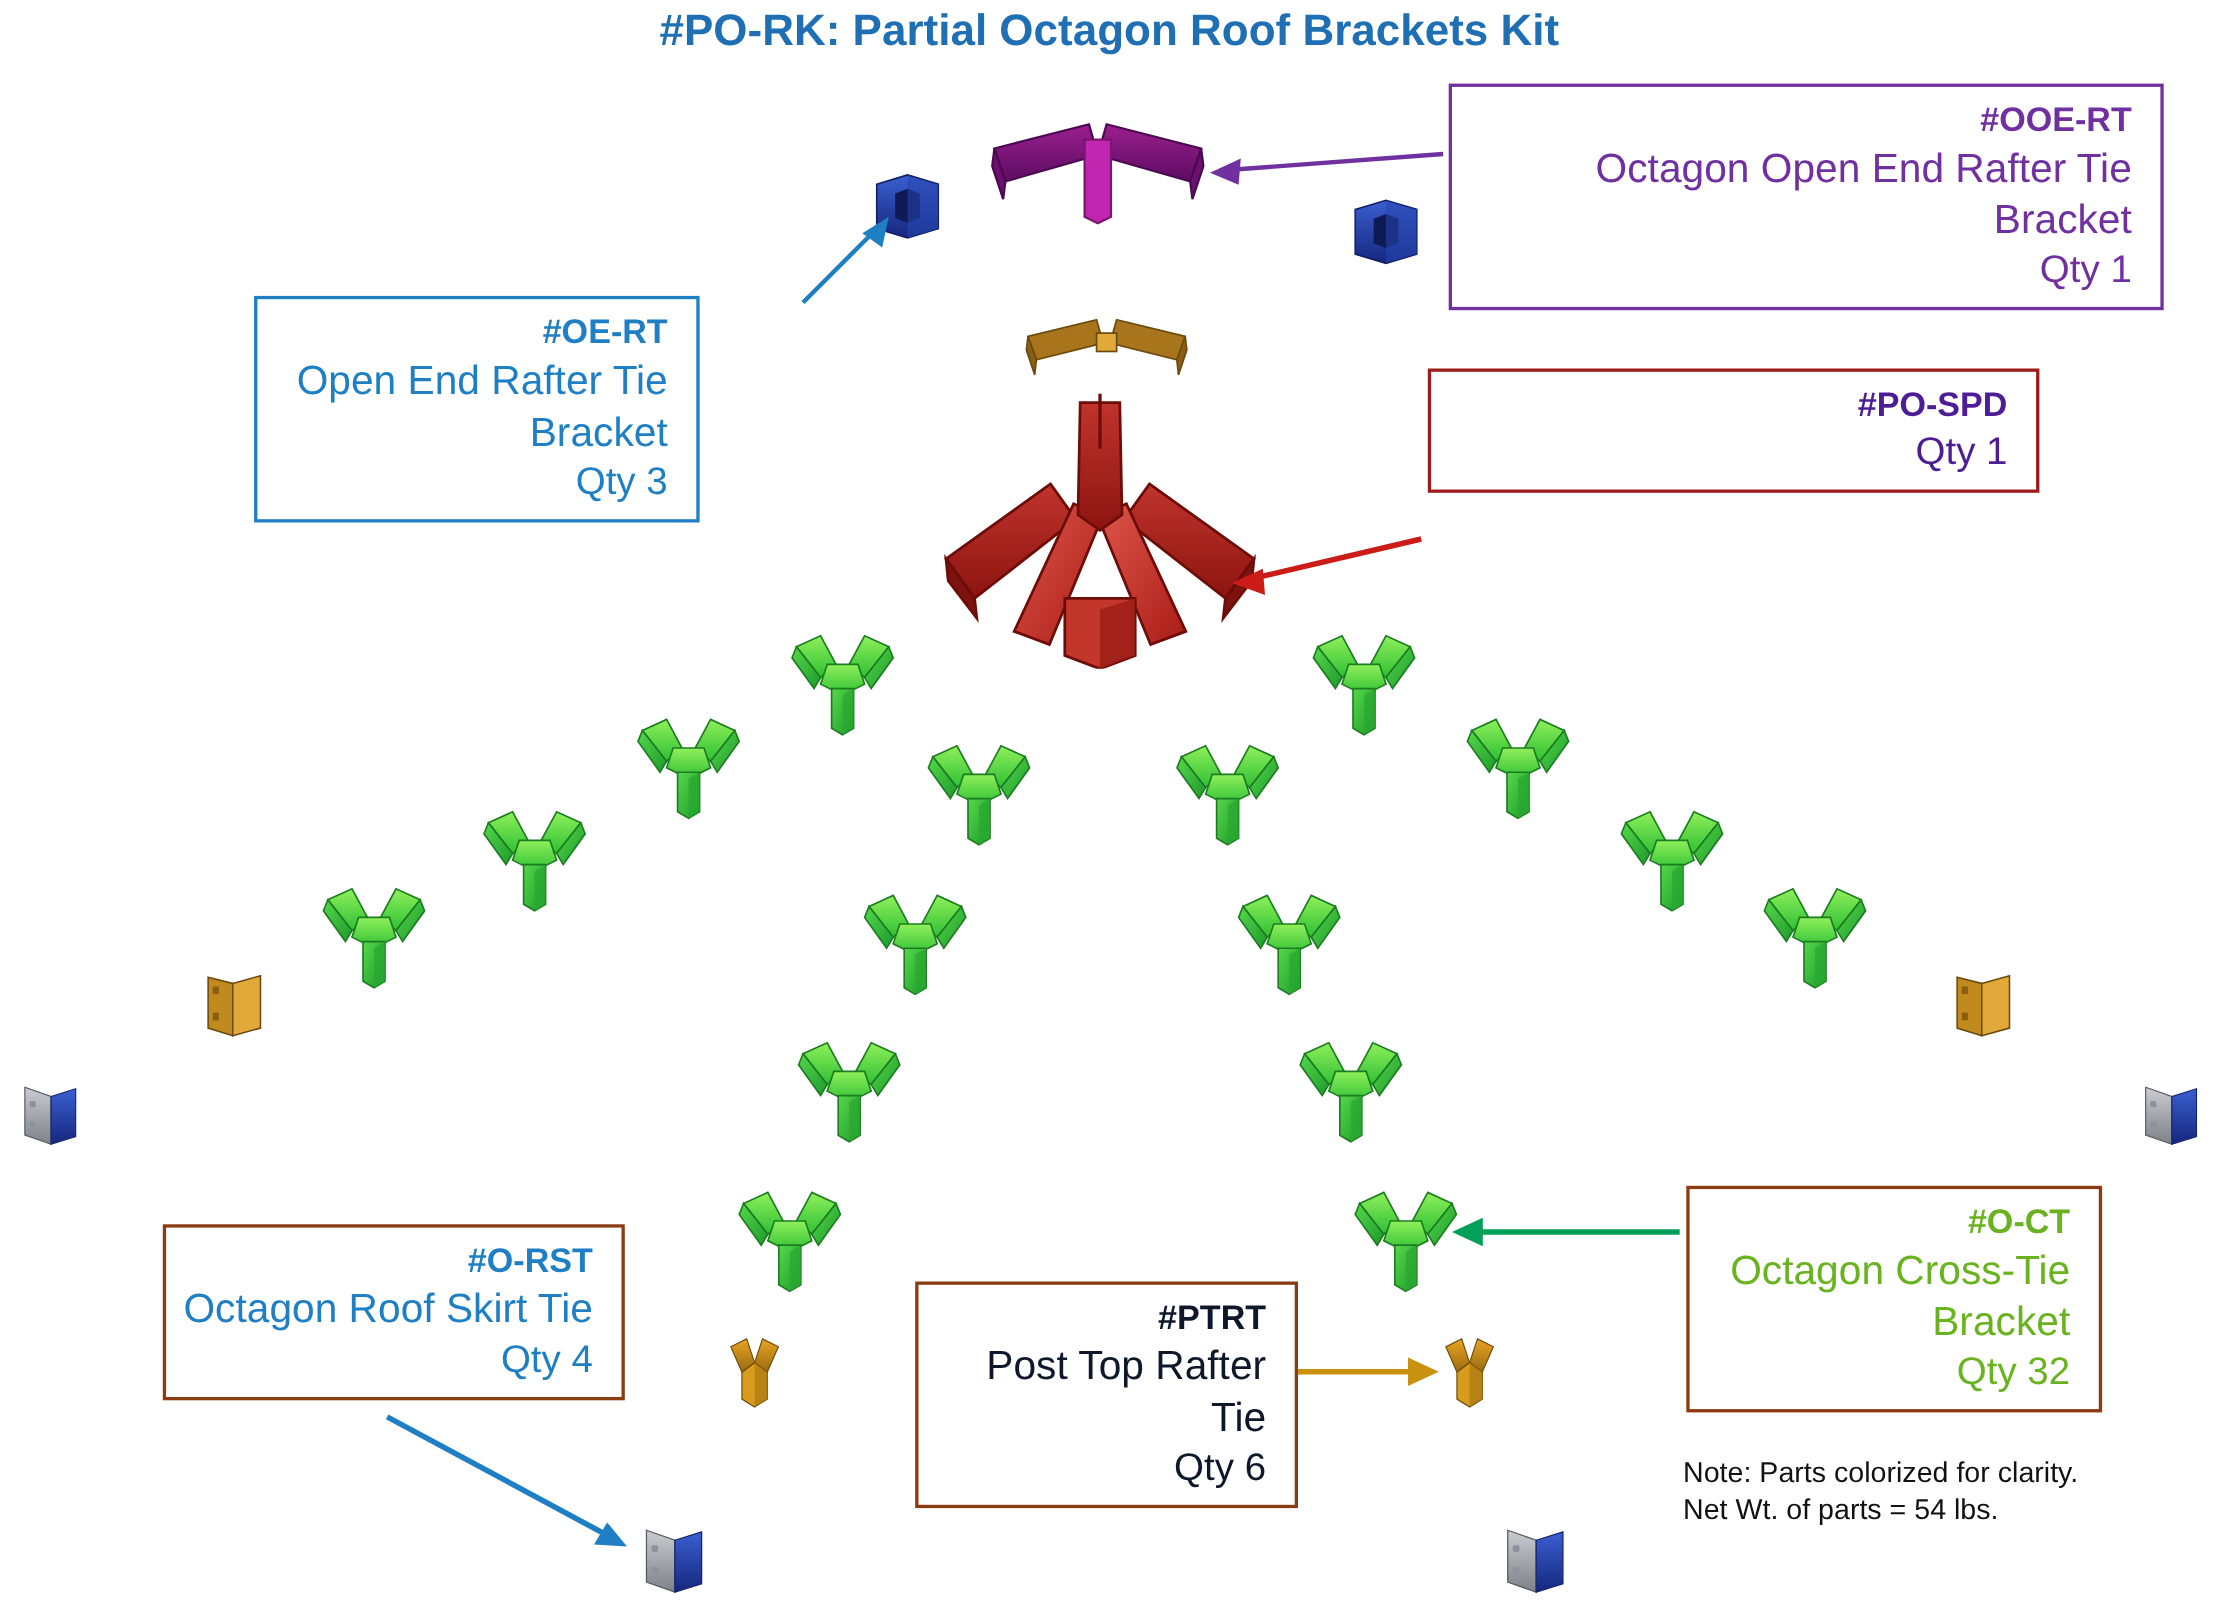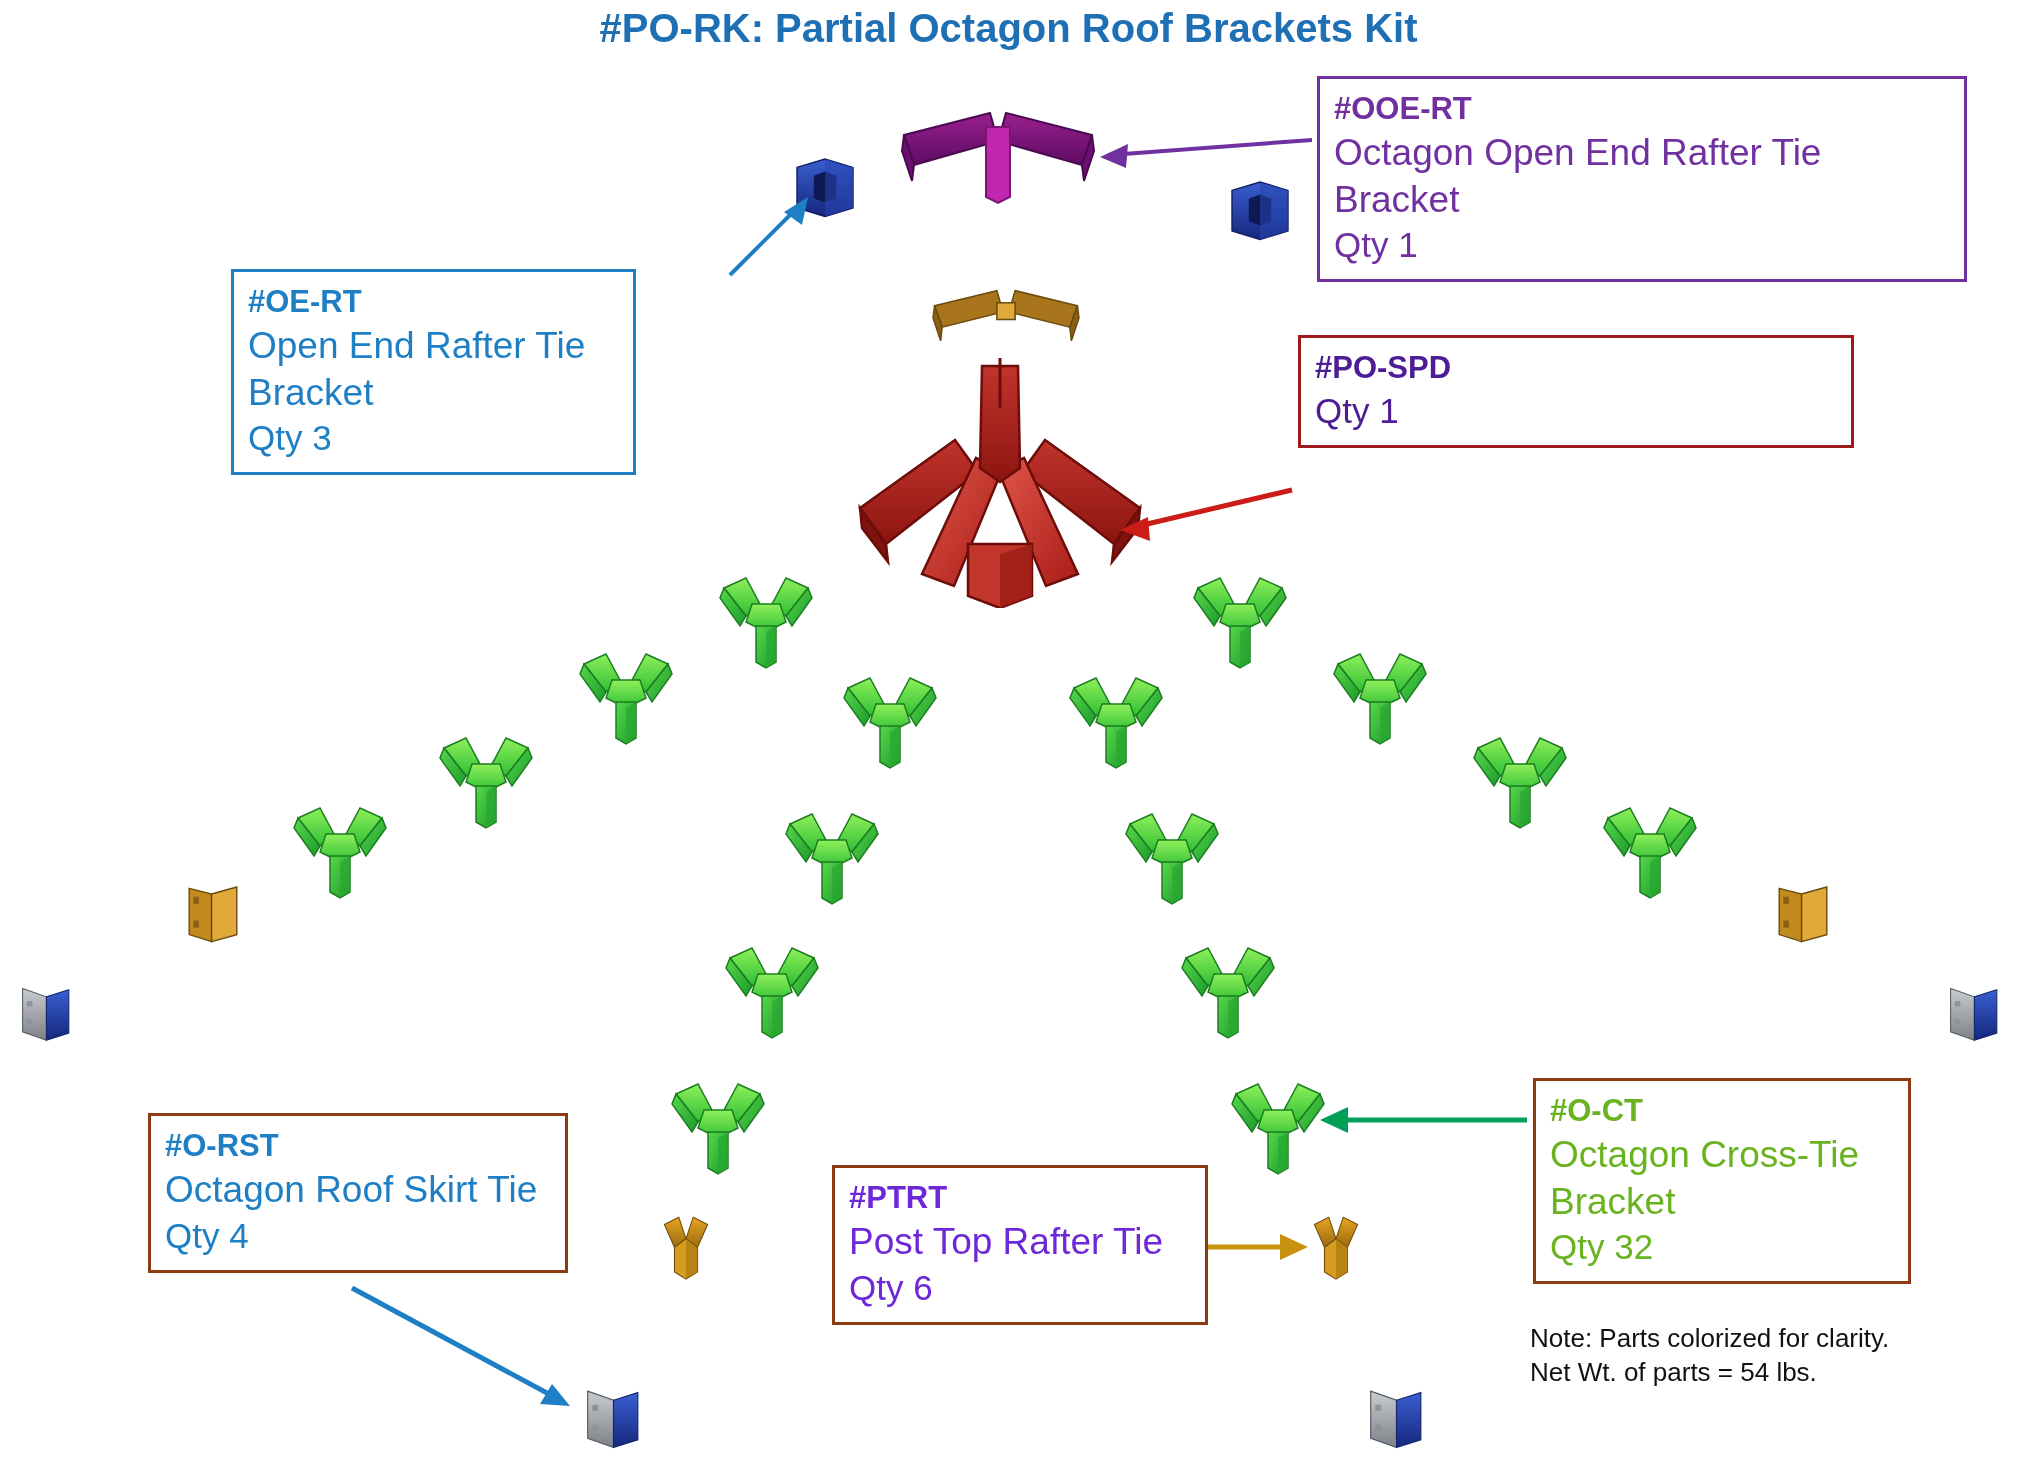--- a/index.html
+++ b/index.html
@@ -26,22 +26,23 @@
     font-size: 40px;
     font-weight: bold;
     color: #1f6fb5;
     letter-spacing: 0px;
   }
   .callout {
     position: absolute;
     box-sizing: border-box;
     border: 3px solid #000;
     background: #ffffff;
-    padding: 10px 14px 12px 14px;
+    padding: 10px 26px 12px 14px;
     line-height: 1.26;
+    text-align: right;
   }
   .callout .code {
     font-weight: bold;
     font-size: 31px;
     margin-bottom: 2px;
   }
   .callout .desc {
     font-size: 37px;
   }
   .callout .qty {
@@ -60,21 +61,21 @@
     font-size: 26px;
     color: #111;
     line-height: 1.3;
   }
   
   #co-ooe { border-color: #7030a0; color: #7030a0; left: 1317px; top: 76px; width: 650px; }
   #co-oert { border-color: #1f7fc4; color: #1f7fc4; left: 231px; top: 269px; width: 405px; }
   #co-spd { border-color: #9e1b1b; color: #4c1d95; left: 1298px; top: 335px; width: 556px; }
   #co-oct { border-color: #8a3b12; color: #69b320; left: 1533px; top: 1078px; width: 378px; }
   #co-orst { border-color: #8a3b12; color: #1f7fc4; left: 148px; top: 1113px; width: 420px; }
-  #co-ptrt { border-color: #8a3b12; color: #6d28d9; left: 832px; top: 1165px; width: 376px; }
+  #co-ptrt { border-color: #8a3b12; color: #0f172a; left: 832px; top: 1165px; width: 348px; }
 </style>
 </head>
 <body>
 
 <div id="page">
 
   <div id="title">#PO-RK: Partial Octagon Roof Brackets Kit</div>
 
   <svg class="svg-layer" viewBox="0 0 2017 1458">
     <defs>

